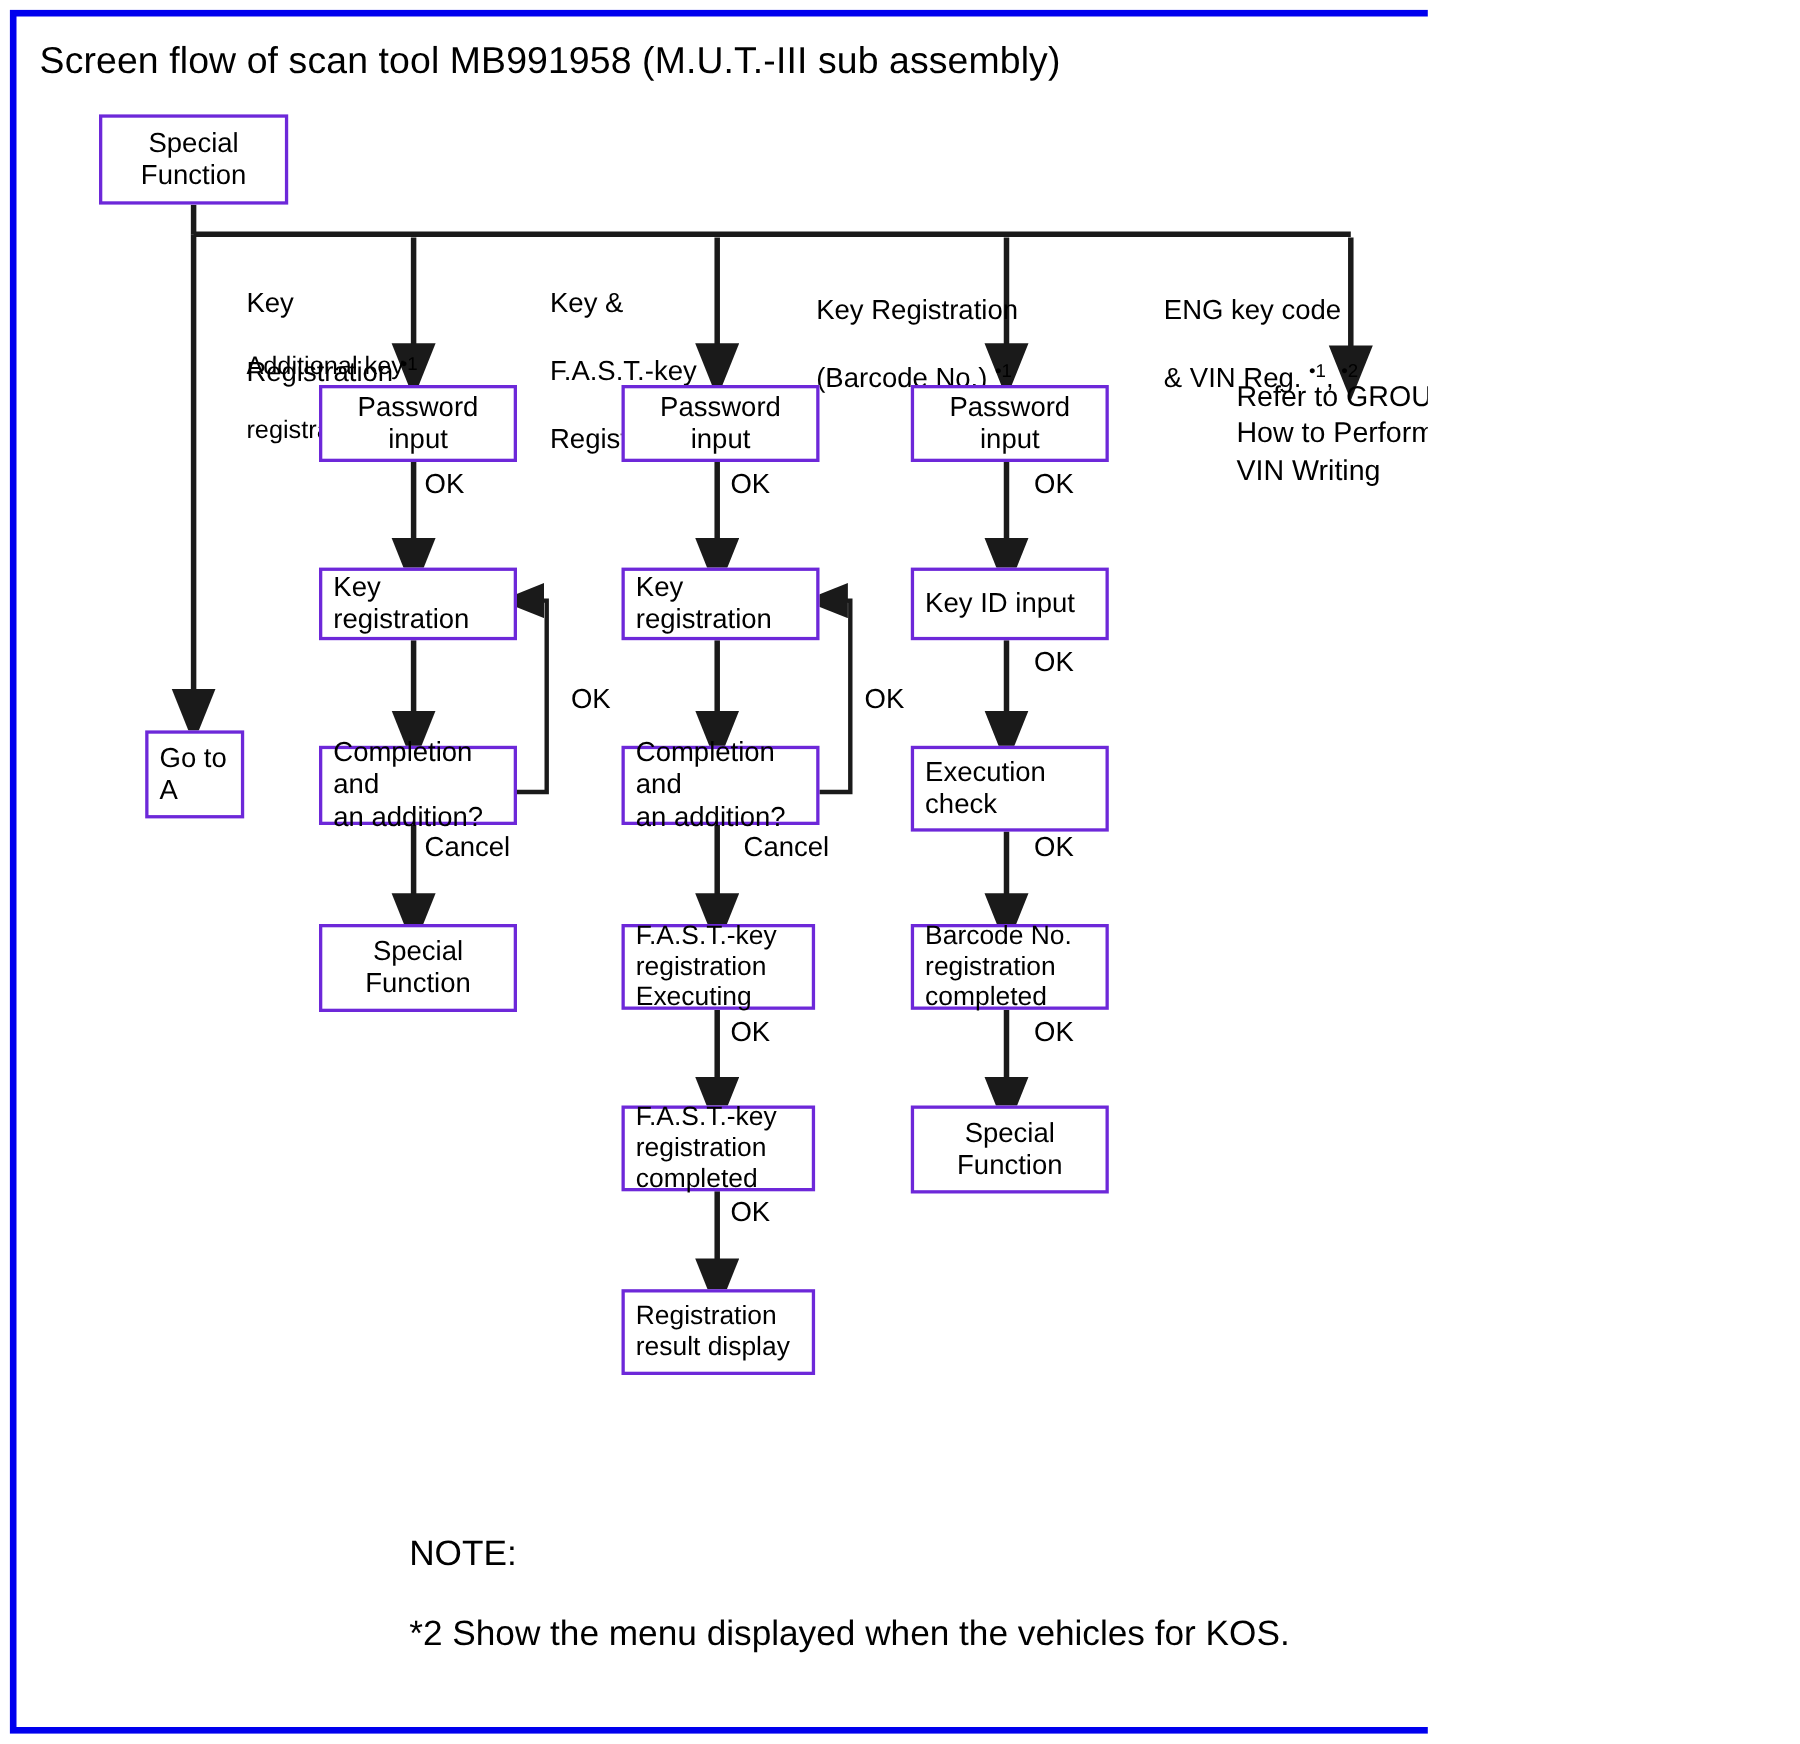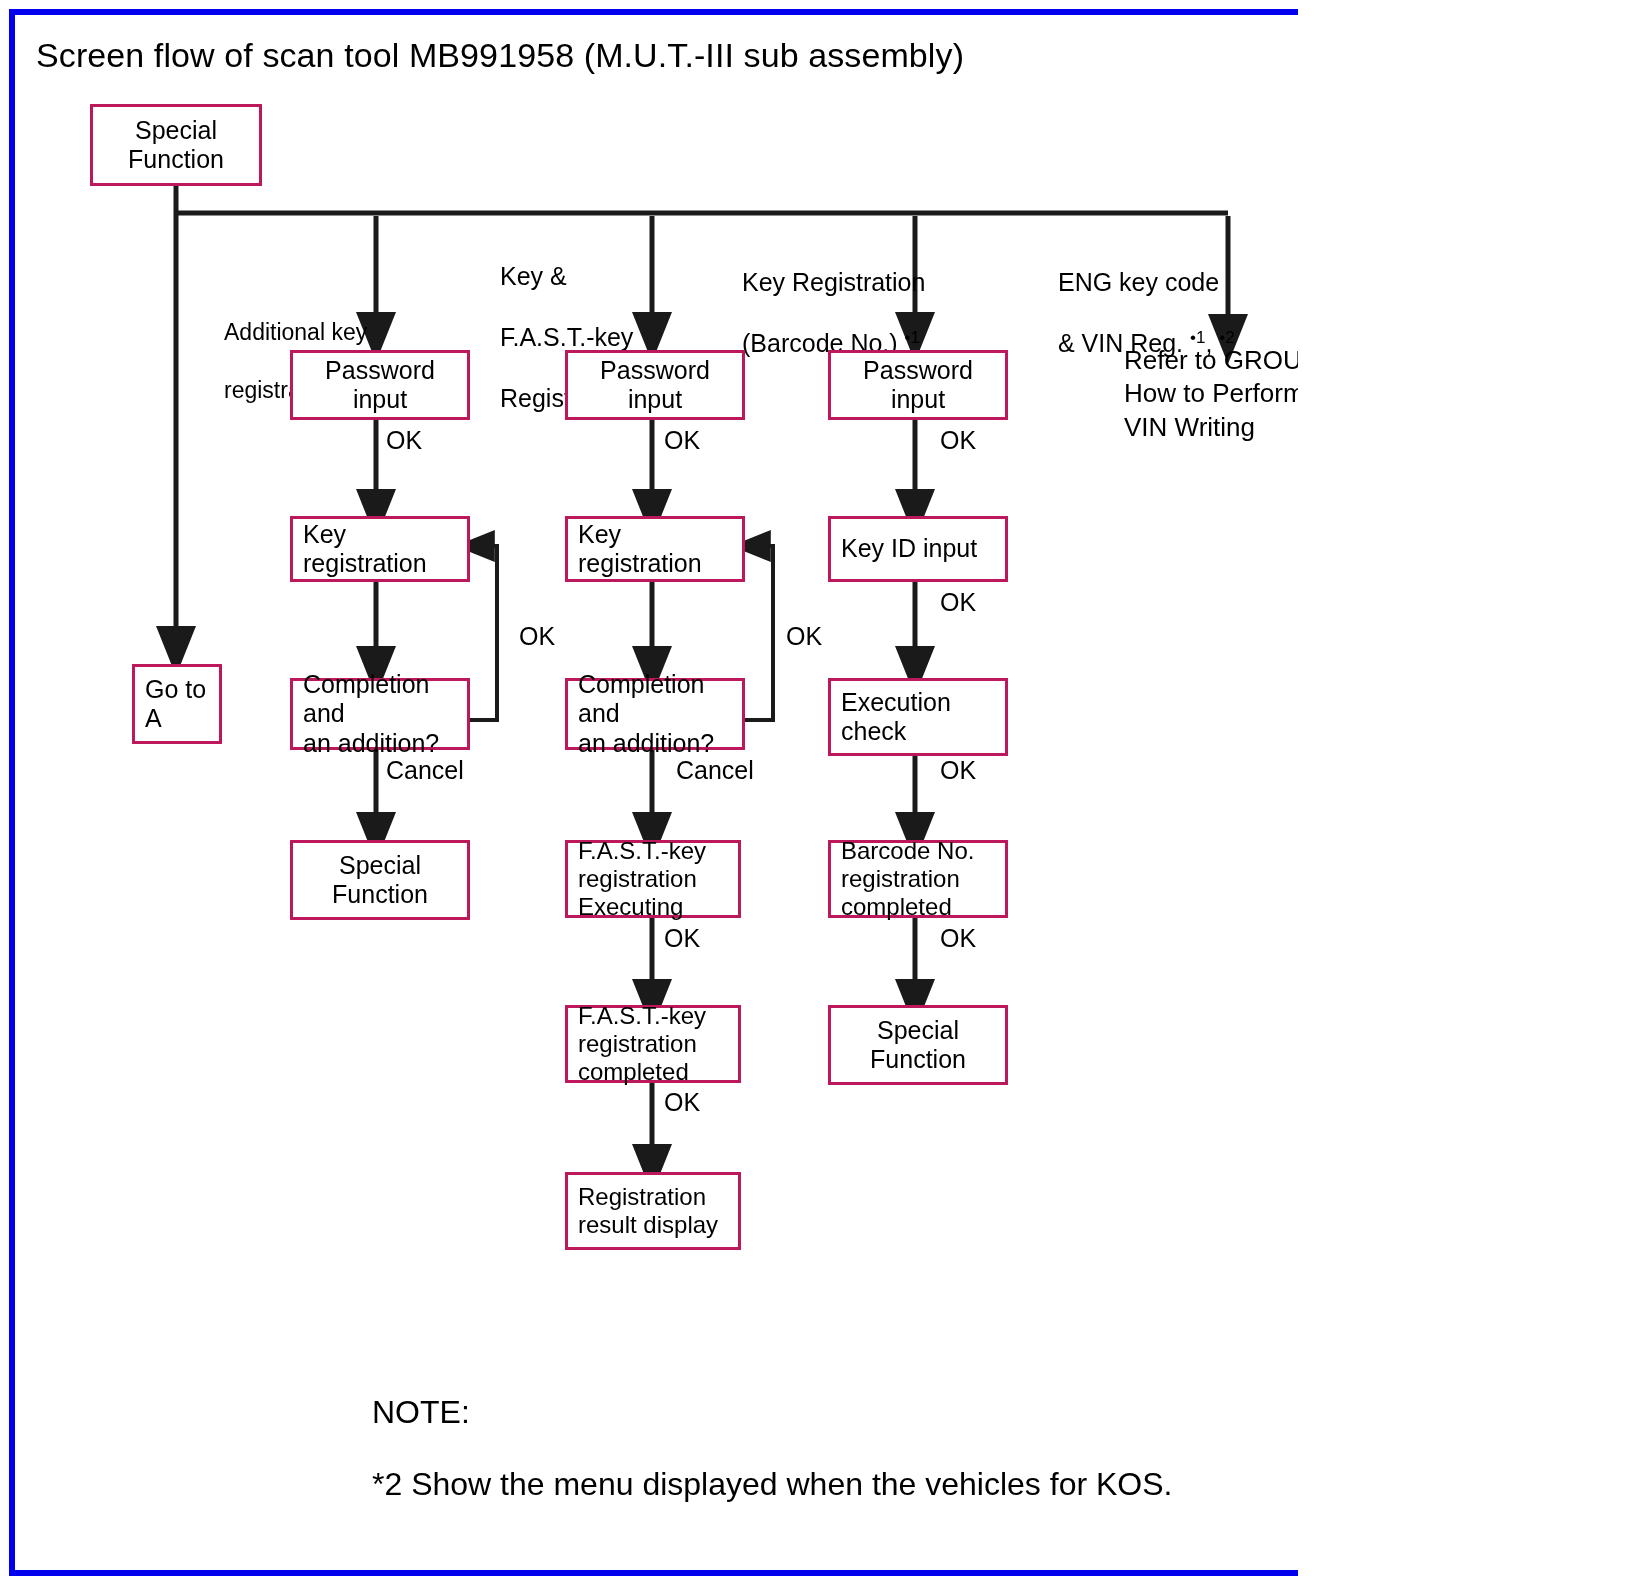--- a/index.html
+++ b/index.html
@@ -44,21 +44,21 @@
     top: 36px;
     font-size: 34px;
     letter-spacing: 0.1px;
     white-space: nowrap;
   }
 
   
   .box {
     position: absolute;
     box-sizing: border-box;
-    border: 3px solid #be185d;
+    border: 3px solid #6d28d9;
     background: #ffffff;
     font-size: 25px;
     line-height: 1.18;
     display: flex;
     flex-direction: column;
     justify-content: center;
     padding: 4px 10px;
   }
   .box.center  { align-items: center; text-align: center; }
   .box.leftal  { align-items: flex-start; text-align: left; }
@@ -141,20 +141,24 @@
       <path d="M915,755 L915,838" marker-end="url(#arrow)"></path>
       <path d="M915,918 L915,1005" marker-end="url(#arrow)"></path>
     </g>
   </svg>
 
   <div class="title">Screen flow of scan tool MB991958 (M.U.T.-III sub assembly)</div>
 
   <div class="box center" style="left:90px; top:104px; width:172px; height:82px; white-space:pre-line;">Special
 Function</div>
 
+  <div class="txt" style="left:224px; top:230px; width:160px;">
+    <span>Key</span><br>
+    <span>Registration <span class="sup">•1</span></span>
+  </div>
   <div class="txt small" style="left:224px; top:290px; width:170px;">
     <span>Additional key</span><br>
     <span>registration <span class="sup">•1</span></span>
   </div>
 
   <div class="txt" style="left:500px; top:230px; width:170px;">
     <span>Key &amp;</span><br>
     <span>F.A.S.T.-key</span><br>
     <span>Registration <span class="sup">•2</span></span>
   </div>

